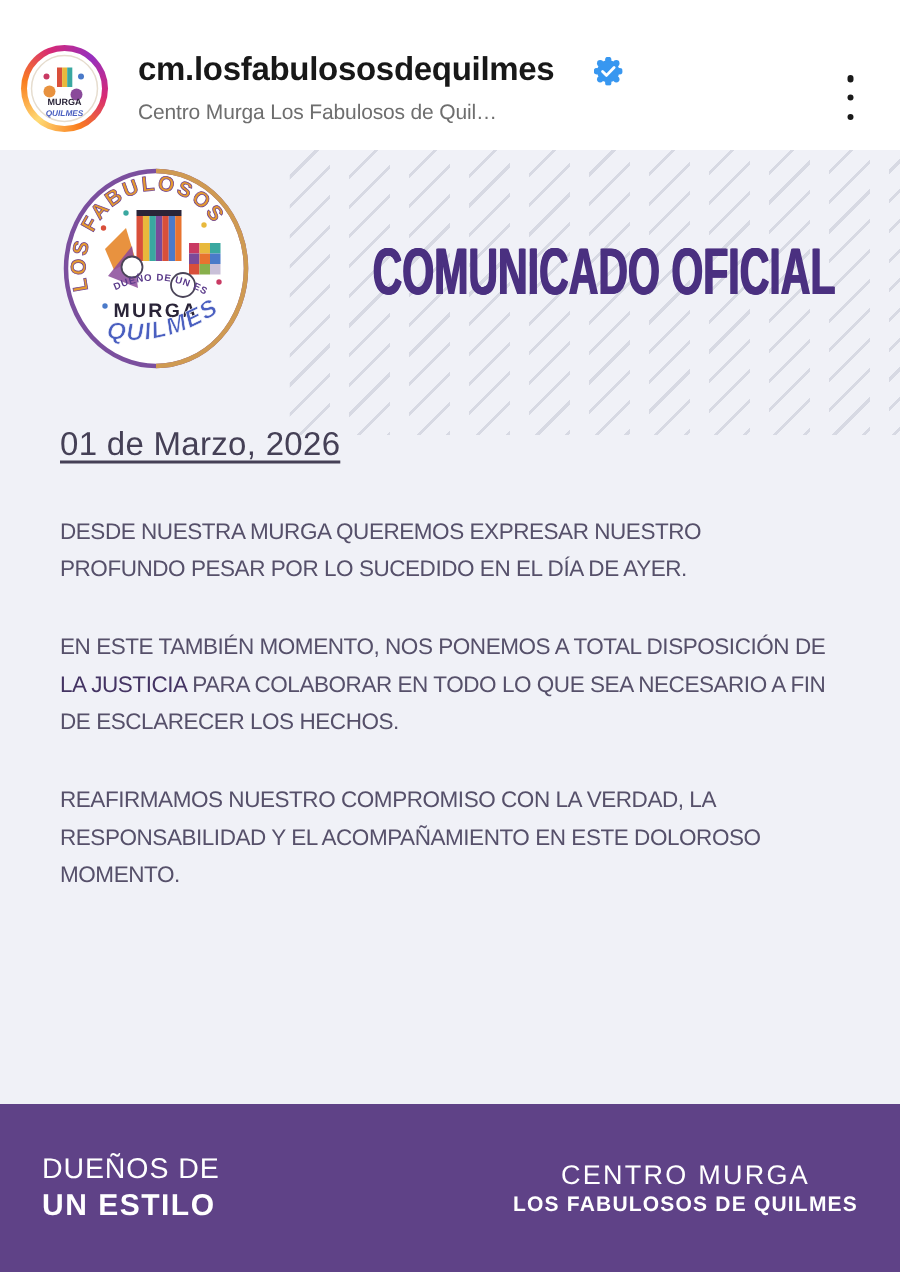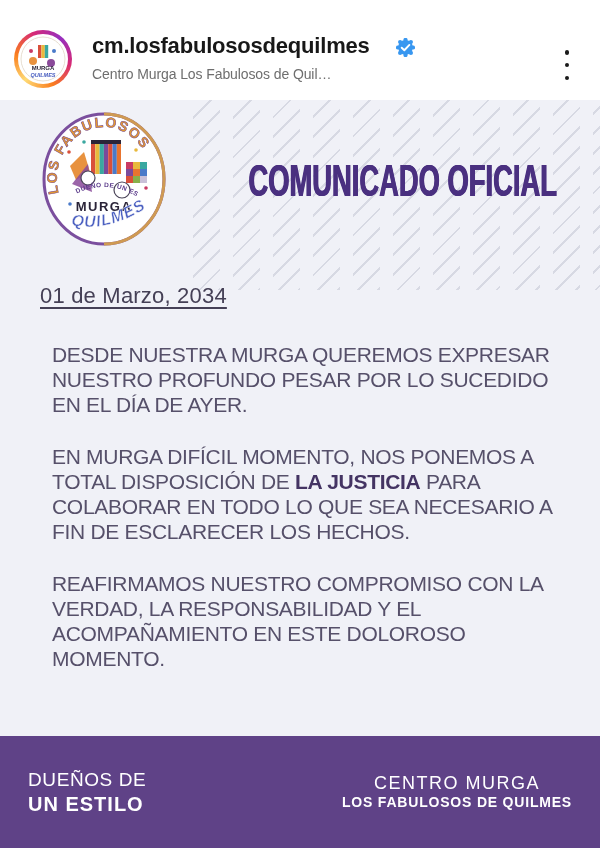--- a/index.html
+++ b/index.html
@@ -39,22 +39,22 @@
     position:absolute;right:43px;top:56px;margin:0;white-space:nowrap;
     font-size:36px;font-weight:700;color:#4a3080;letter-spacing:0px;
     transform:scale(0.76,1.22);transform-origin:top right;
     text-shadow:0.6px 0 0 #4a3080,-0.6px 0 0 #4a3080;
   }
   .flyer-content{position:absolute;left:40px;right:48px;top:183px;}
   .flyer-date{
     font-size:22px;color:#454056;text-decoration:underline;text-underline-offset:4px;
     margin-bottom:33px;letter-spacing:0.2px;
   }
-  .para{font-size:21px;line-height:25px;color:#56506a;letter-spacing:-0.3px;margin:0 0 27px 12px;}
-  .para b{color:#443463;font-weight:700;}
+  .para{font-size:15px;line-height:25px;color:#56506a;letter-spacing:-0.3px;margin:0 0 27px 0;}
+  .para b{color:#443463;font-weight:400;}
   
   .flyer-footer{
     position:absolute;bottom:0;left:0;width:600px;height:112px;background:#5f4287;
     display:flex;justify-content:space-between;align-items:center;
     padding:0 28px;box-sizing:border-box;color:#ffffff;
   }
   .tagline-line1{font-size:19px;font-weight:400;letter-spacing:0.6px;}
   .tagline-line2{font-size:20px;font-weight:700;letter-spacing:1px;margin-top:2px;}
   .brand{text-align:center;line-height:1.1;}
   .brand-line1{font-size:18px;font-weight:400;letter-spacing:1.5px;}
@@ -158,24 +158,24 @@
       </text>
       <text x="62" y="99" text-anchor="middle" font-size="13" font-weight="bold" fill="#2a2438" letter-spacing="1.5" font-family="Liberation Sans, sans-serif">MURGA</text>
       <text font-size="16" font-weight="bold" font-style="italic" fill="#4a5fc0" stroke="#ffffff" stroke-width="0.4" letter-spacing="1" font-family="Liberation Sans, sans-serif">
         <textPath href="#arcQuilmes" startOffset="6%">QUILMES</textPath>
       </text>
     </svg>
 
     <h1 class="flyer-title">COMUNICADO OFICIAL</h1>
 
     <div class="flyer-content">
-      <div class="flyer-date">01 de Marzo, 2034</div>
+      <div class="flyer-date">01 de Marzo, 2026</div>
       <div>
           <p class="para"><span>DESDE NUESTRA MURGA QUEREMOS EXPRESAR NUESTRO PROFUNDO PESAR POR LO SUCEDIDO EN EL DÍA DE AYER.</span></p>
-          <p class="para"><span>EN MURGA DIFÍCIL MOMENTO, NOS PONEMOS A TOTAL DISPOSICIÓN DE </span><b>LA JUSTICIA</b><span> PARA COLABORAR EN TODO LO QUE SEA NECESARIO A FIN DE ESCLARECER LOS HECHOS.</span></p>
+          <p class="para"><span>EN ESTE TAMBIÉN MOMENTO, NOS PONEMOS A TOTAL DISPOSICIÓN DE </span><b>LA JUSTICIA</b><span> PARA COLABORAR EN TODO LO QUE SEA NECESARIO A FIN DE ESCLARECER LOS HECHOS.</span></p>
           <p class="para"><span>REAFIRMAMOS NUESTRO COMPROMISO CON LA VERDAD, LA RESPONSABILIDAD Y EL ACOMPAÑAMIENTO EN ESTE DOLOROSO MOMENTO.</span></p>
         </div>
     </div>
   </section>
 
   <footer class="flyer-footer">
     <div class="tagline">
       <div class="tagline-line1">DUEÑOS DE</div>
       <div class="tagline-line2">UN ESTILO</div>
     </div>

